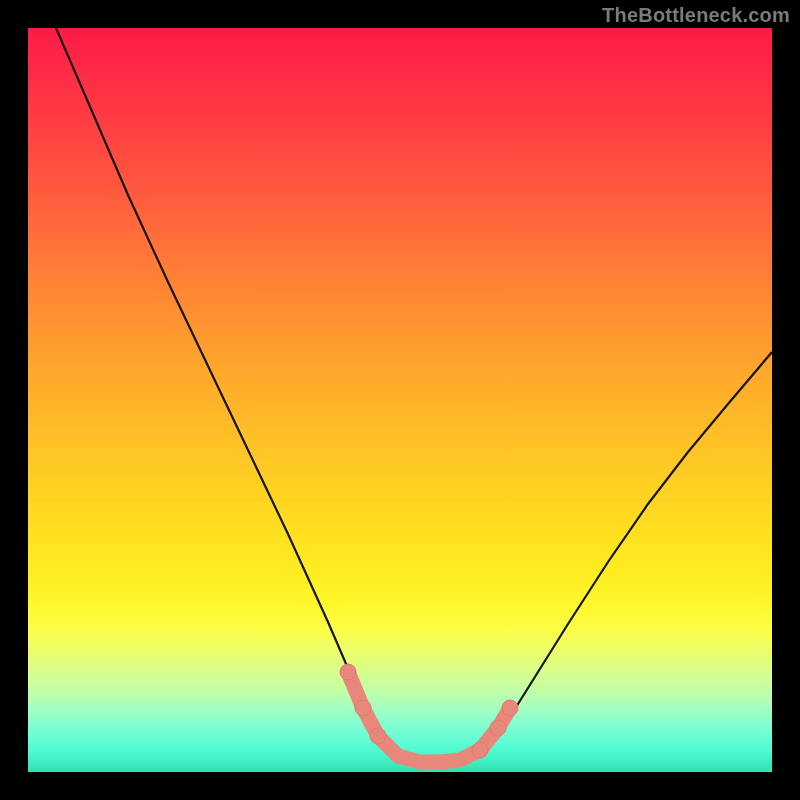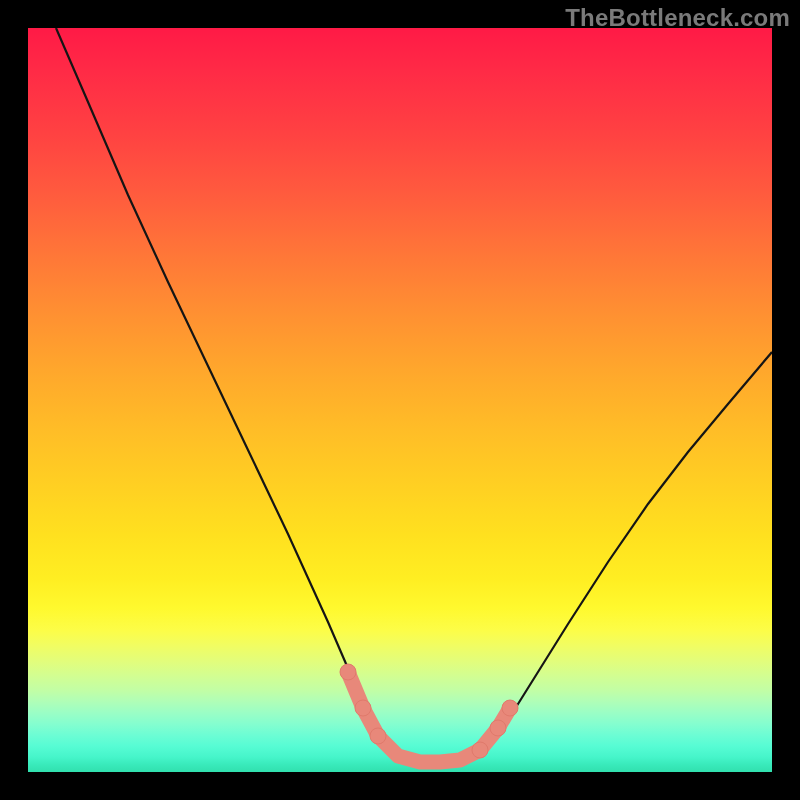--- a/index.html
+++ b/index.html
@@ -58,21 +58,21 @@
     left: 0;
     top: 0;
     width: 744px;
     height: 744px;
   }
   .watermark {
     position: absolute;
     top: 4px;
     right: 10px;
     font-family: Arial, Helvetica, sans-serif;
-    font-size: 24px;
+    font-size: 20px;
     font-weight: 600;
     color: #7a7a7a;
     letter-spacing: 0.2px;
   }
 </style>
 </head>
 <body>
 
 <div class="frame">
   <div class="plot">

